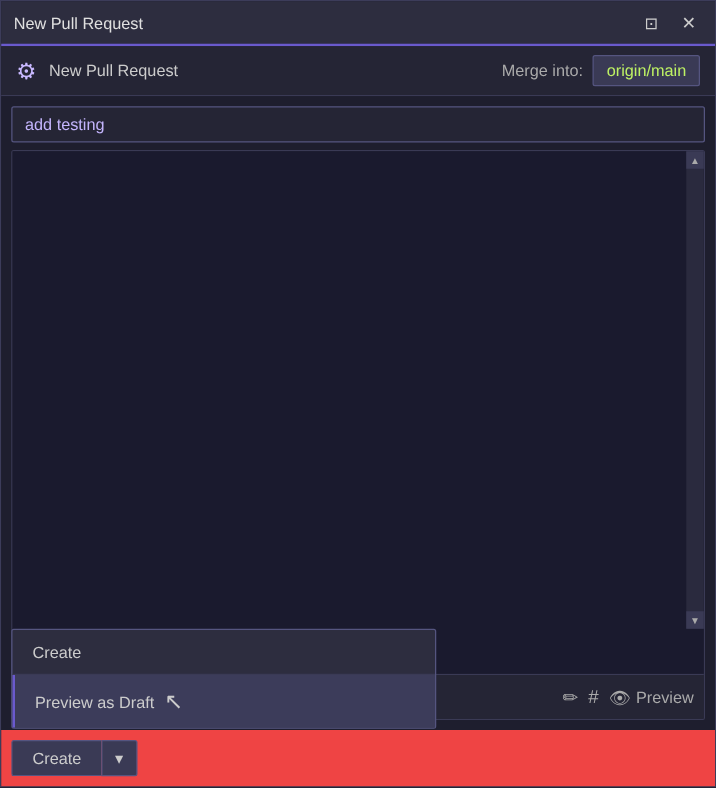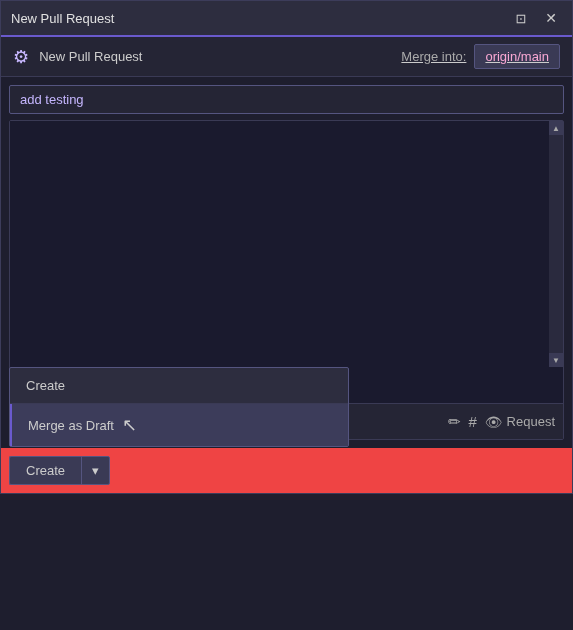--- a/index.html
+++ b/index.html
@@ -13,21 +13,21 @@
       height: 630px;
       background: #1e1e2e;
       font-family: 'Segoe UI', Arial, sans-serif;
       font-size: 13px;
       color: #cccccc;
       overflow: hidden;
     }
 
     .window {
       width: 573px;
-      height: 494px;
+      height: 630px;
       background: #1e1e2e;
       display: flex;
       flex-direction: column;
       border: 1px solid #3c3c5a;
     }
 
     .title-bar {
       background: #2d2d3f;
       display: flex;
       align-items: center;
@@ -87,32 +87,31 @@
     .toolbar-label {
       color: #cccccc;
       font-size: 13px;
     }
 
     .toolbar-merge {
       margin-left: auto;
       display: flex;
       align-items: center;
       gap: 8px;
-      text-decoration: underline;
     }
 
     .merge-into-label {
       color: #aaaaaa;
       font-size: 13px;
     }
 
     .merge-branch-btn {
       background: #3a3a55;
       border: 1px solid #555580;
-      color: #f9a8d4;
+      color: #bef264;
       padding: 4px 10px;
       font-size: 13px;
       cursor: pointer;
       border-radius: 2px;
     }
 
     .content-area {
       flex: 1;
       display: flex;
       flex-direction: column;
@@ -325,36 +324,36 @@
           <div class="scrollbar-up">▲</div>
           <div class="scrollbar-down">▼</div>
         </div>
       </div>
 
       <div class="description-toolbar">
         <span class="desc-toolbar-icon" style="font-size:15px;">✏</span>
         <span class="desc-toolbar-icon" style="font-size:15px;">#</span>
         <button class="preview-btn">
           <span style="font-size:14px;">👁</span>
-          <span>Request</span>
+          <span>Preview</span>
         </button>
       </div>
     </div>
 
   </div>
 
   <div class="bottom-area">
 
     <div class="dropdown-menu">
       <div class="dropdown-item">
         <span>Create</span>
       </div>
       <hr class="dropdown-divider">
       <div class="dropdown-item active">
-        <span>Merge as Draft</span>
+        <span>Preview as Draft</span>
         <span style="margin-left:8px; font-size:18px; color:#cccccc;">↖</span>
       </div>
     </div>
 
     <div class="create-btn-group">
       <button class="create-main-btn">Create</button>
       <button class="create-dropdown-btn">
         <span>▾</span>
       </button>
     </div>

